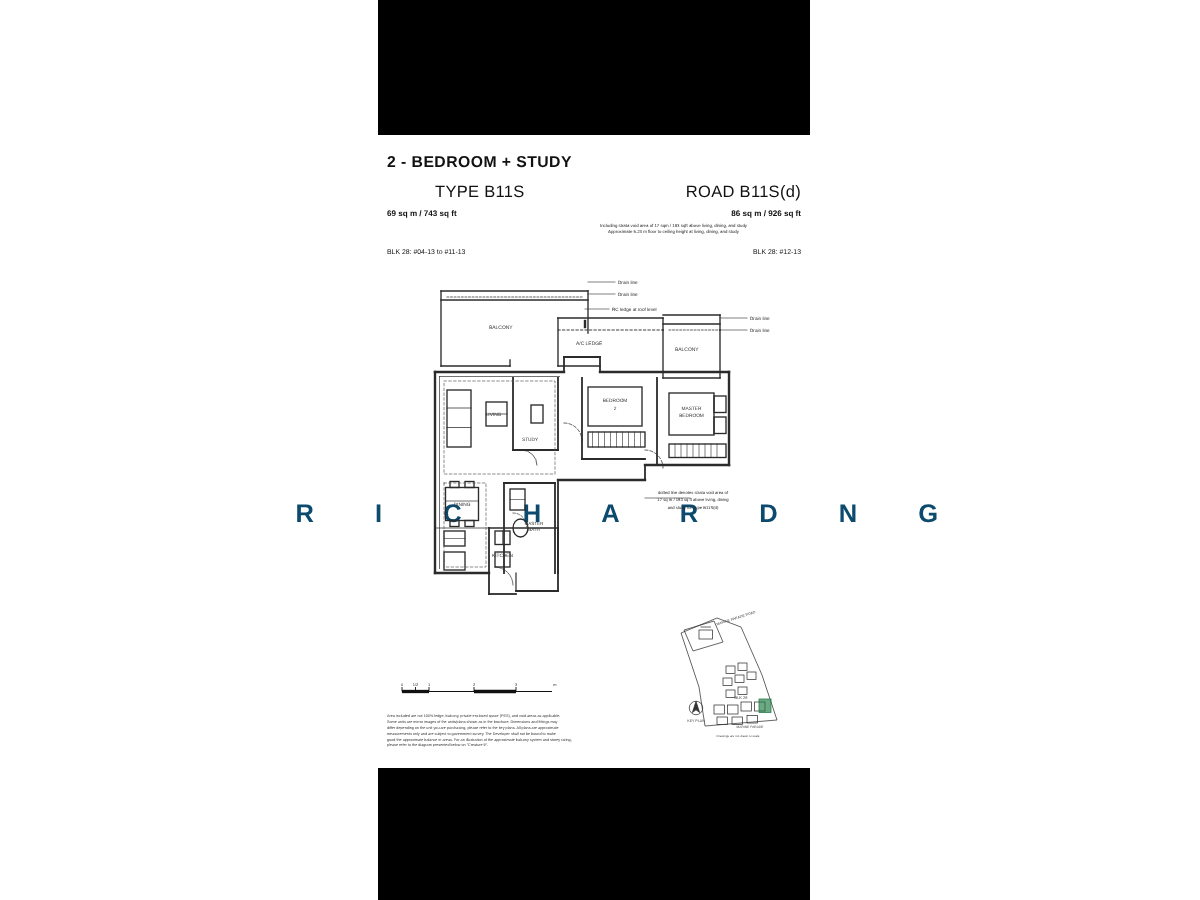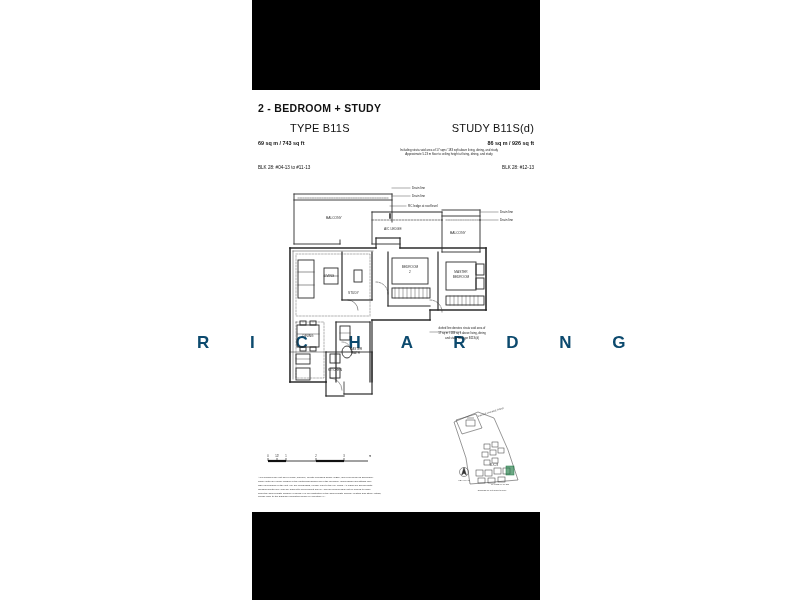--- a/index.html
+++ b/index.html
@@ -52,21 +52,21 @@
 <div id="viewer">
 
   <div class="band top"></div>
   <div class="band bottom"></div>
 
   <div id="page">
 
     <div class="hdr-title">2 - BEDROOM + STUDY</div>
 
     <div class="type-left">TYPE B11S</div>
-    <div class="type-right">STUDY B11S(d)</div>
+    <div class="type-right">ROAD B11S(d)</div>
 
     <div class="area-left">69 sq m / 743 sq ft</div>
     <div class="area-right">86 sq m / 926 sq ft</div>
 
     <div class="note-right">
       <div>Including strata void area of 17 sqm / 183 sqft above living, dining, and study</div>
       <div>Approximate 5.23 m floor to ceiling height at living, dining, and study</div>
     </div>
 
     <div class="blk-left">BLK 28: #04-13 to #11-13</div>

